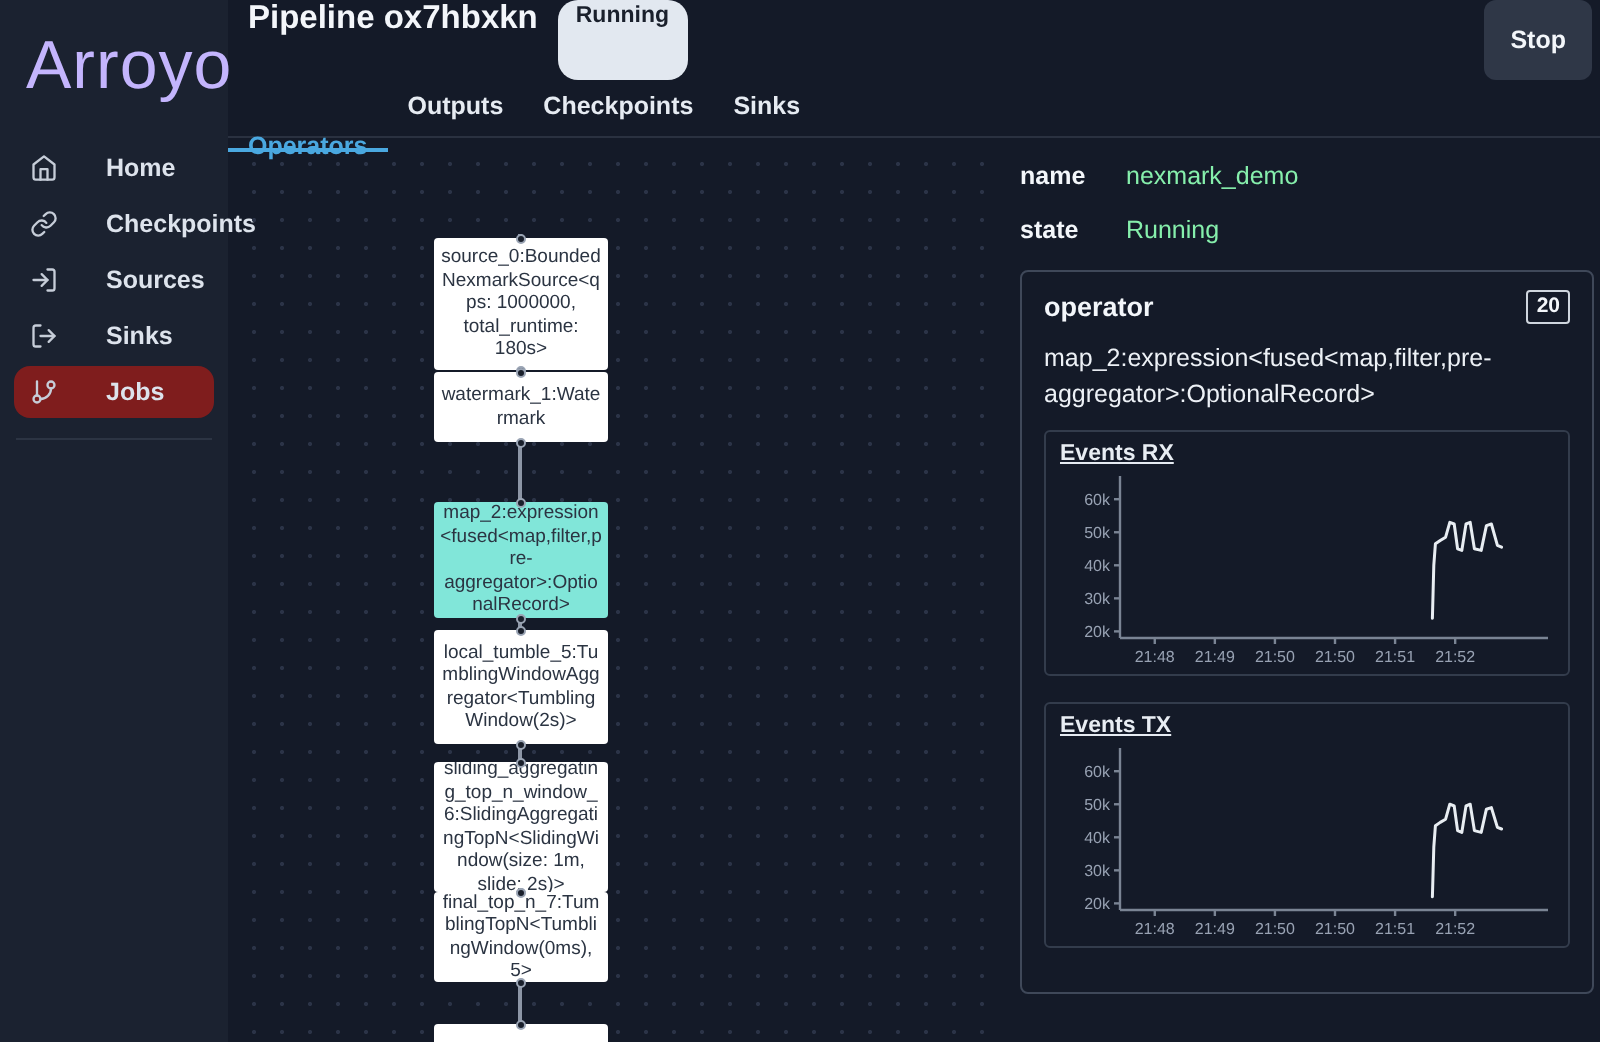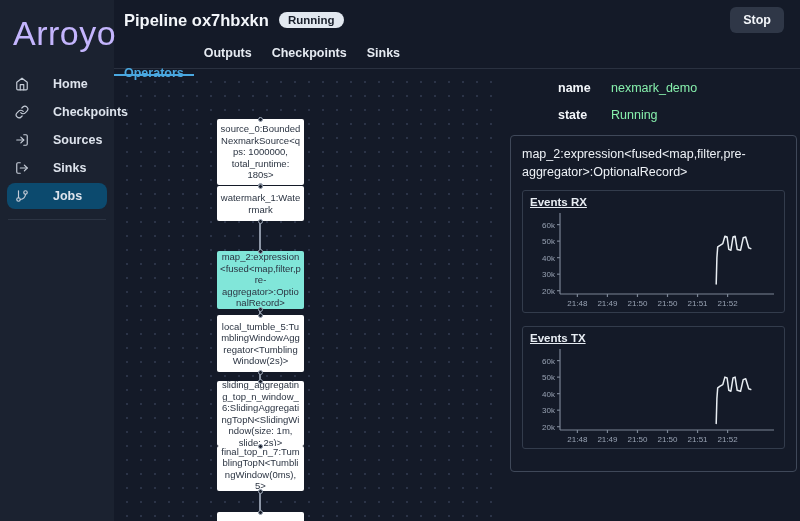--- a/index.html
+++ b/index.html
@@ -5,28 +5,28 @@
   * { margin:0; padding:0; box-sizing:border-box; }
   html,body { width:800px; height:521px; overflow:hidden; background:#141a28;
               font-family:"Liberation Sans", sans-serif; color:#e6ebf2; }
   .app { display:flex; width:800px; height:521px; }
 
   
   .sidebar { width:114px; height:100%; background:#1b2230; flex:0 0 114px; padding-top:12px; }
   .logo { font-size:34px; font-weight:normal; color:#c4b5fd; padding:2px 0 16px 13px; letter-spacing:0.5px; }
   .nav-item { display:flex; align-items:center; gap:24px; margin:2px 7px; padding:6px 6px 6px 8px;
               border-radius:8px; font-size:12.5px; font-weight:600; color:#dde3ec; cursor:pointer; }
-  .nav-item.active { background:#0c4a6e; }
+  .nav-item.active { background:#7f1d1d; }
   .nav-item svg { width:14px; height:14px; stroke:#c6cdd8; stroke-width:2; fill:none;
                   stroke-linecap:round; stroke-linejoin:round; flex:0 0 14px; }
   .sidebar-divider { border-top:1px solid #2c3443; margin:10px 8px 0 8px; }
 
   
   .main { flex:1; display:flex; flex-direction:column; min-width:0; }
-  .topbar { height:40px; display:flex; align-items:center; padding:0 16px 0 10px; }
+  .topbar { height:40px; display:flex; padding:0 4px 0 10px; }
   .page-title { font-size:16.5px; font-weight:bold; color:#f3f6fa; }
   .status-pill { margin-left:10px; background:#e2e8f0; color:#1a202c; font-size:11.5px; font-weight:bold;
                  padding:2px 9px; border-radius:10px; }
   .stop-btn { margin-left:auto; background:#2f3747; color:#f3f6fa; font-size:12.5px; font-weight:600;
               border:none; border-radius:6px; padding:6px 13px; font-family:inherit; cursor:pointer; }
 
   .tabbar { display:flex; border-bottom:1px solid #2a3140; height:29px; }
   .tab { padding:6px 10px 8px 10px; font-size:12.5px; font-weight:600; color:#e6ebf2;
          cursor:pointer; border-bottom:2.5px solid transparent; }
   .tab.active { border-bottom-color:#4aa8e0; }
@@ -41,21 +41,21 @@
   .gnode { position:absolute; left:103px; width:87px; background:#ffffff; color:#2b3442;
            border-radius:2px; font-size:9.5px; line-height:11.5px; text-align:center;
            display:flex; align-items:center; justify-content:center; padding:4px 3px;
            overflow:hidden; overflow-wrap:anywhere; cursor:pointer; }
   .gnode.selected { background:#81e6d9; }
   .handle { position:absolute; left:143.5px; width:5px; height:5px; border-radius:50%;
             background:#1a202c; border:1px solid #9aa4b4; }
 
   
   .details { flex:1; padding:12px 6px 0 13px; min-width:0; }
-  .field-row { display:flex; margin-bottom:13px; font-size:12.5px;margin-left:48px; }
+  .field-row { display:flex; margin-bottom:13px; font-size:12.5px; }
   .field-label { width:53px; font-weight:bold; color:#f3f6fa; }
   .field-value { color:#86efac; }
 
   .operator-card { border:1px solid #3f4859; border-radius:4px; padding:9px 11px; margin-top:2px;
                    width:287px; }
   .card-head { display:flex; align-items:center; margin-bottom:8px; }
   .card-title { font-size:13.5px; font-weight:bold; color:#f3f6fa; }
   .par-badge { margin-left:auto; border:1px solid #cfd6de; color:#f3f6fa; font-size:10.5px;
                font-weight:bold; padding:0 4px; border-radius:2px; line-height:15px; }
   .op-desc { font-size:12.5px; line-height:1.45; color:#edf1f6; margin-bottom:9px; overflow-wrap:anywhere; }
@@ -184,20 +184,24 @@
               <span class="field-label">name</span>
               <span class="field-value">nexmark_demo</span>
             </div>
             <div class="field-row">
               <span class="field-label">state</span>
               <span class="field-value">Running</span>
             </div>
           </div>
 
         <div class="operator-card">
+          <div class="card-head">
+            <span class="card-title">operator</span>
+            <span class="par-badge">20</span>
+          </div>
           <p class="op-desc">map_2:expression&lt;fused&lt;map,filter,pre-aggregator&gt;:OptionalRecord&gt;</p>
           <div id="charts">
               <div class="chart-box">
                 <div class="chart-title">Events RX</div>
                 <svg width="248" height="100">
                   <line x1="30" y1="3" x2="30" y2="84" class="axis"></line>
                   <line x1="30" y1="84" x2="244" y2="84" class="axis"></line>
                   <line x1="27" y1="80.69565217391305" x2="30" y2="80.69565217391305" class="axis"></line>
                   <text x="25" y="83.69565217391305" text-anchor="end" class="ticktext">20k</text>
                   <line x1="27" y1="64.17391304347825" x2="30" y2="64.17391304347825" class="axis"></line>

